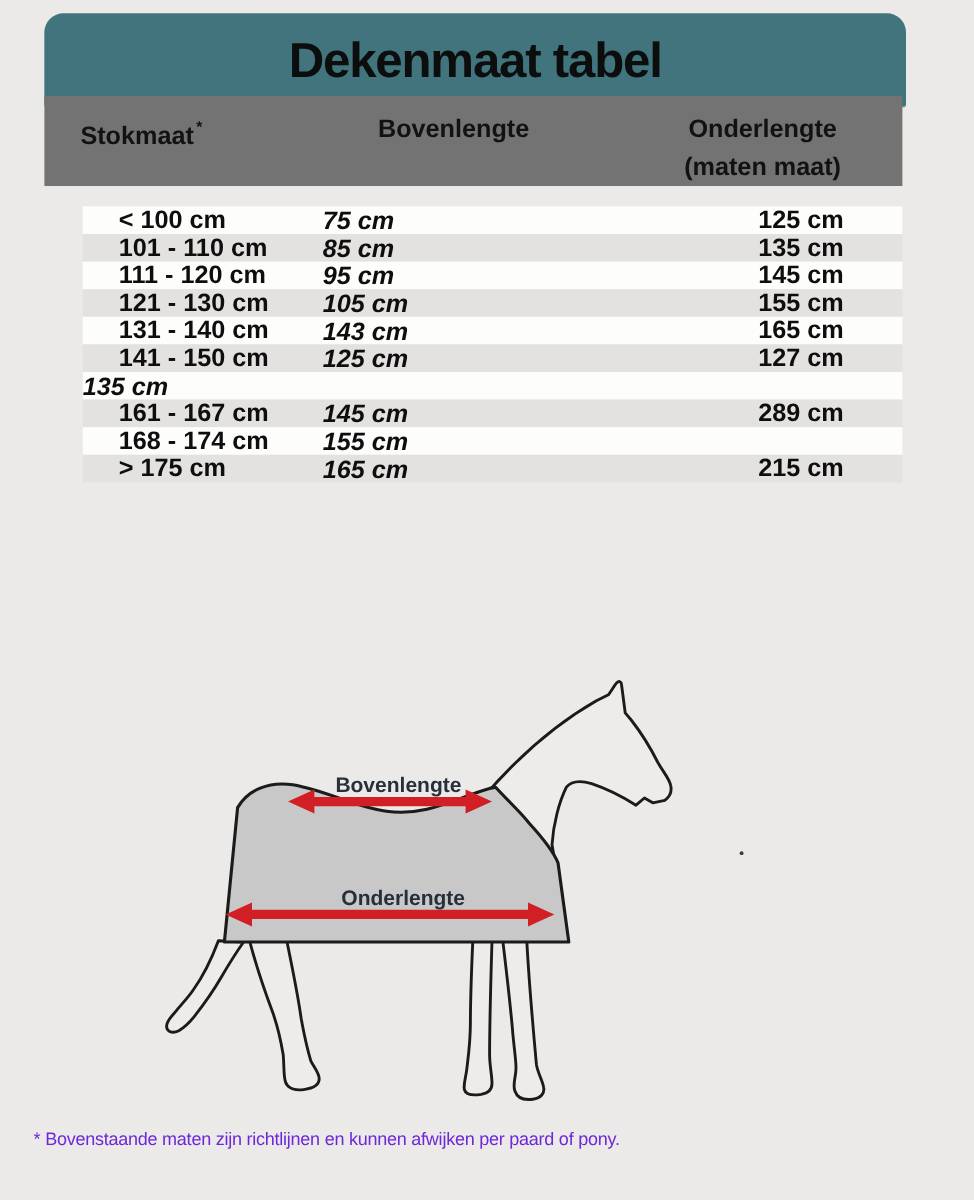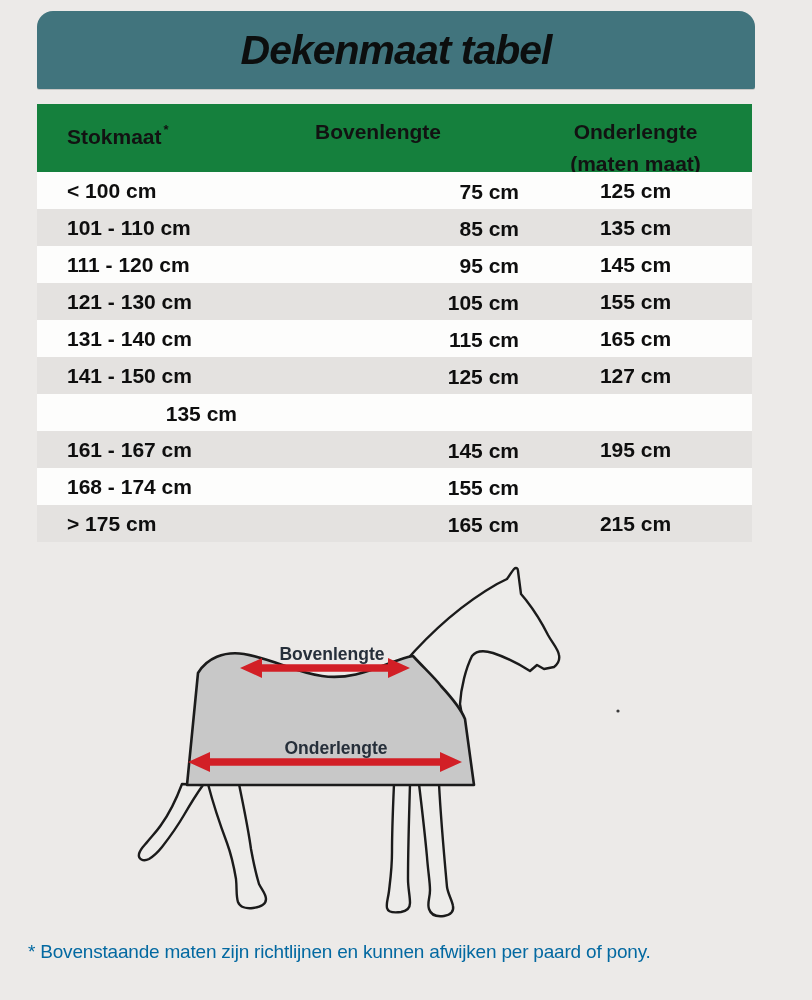--- a/index.html
+++ b/index.html
@@ -16,80 +16,80 @@
   }
 
   
   .banner {
     position: absolute; left: 37px; top: 11px;
     width: 718px; height: 78px;
     background: #41747d;
     border-radius: 16px 16px 2px 2px;
     display: flex; align-items: center; justify-content: center;
     box-shadow: 0 1px 0 rgba(0,0,0,0.15);
-    font-style: italic;
   }
   .banner h1 {
     margin: 0;
     font-size: 41px; font-weight: 700;
     letter-spacing: -1px;
     color: #0c0e0e;
   }
 
   
   .thead {
-    position: absolute; left: 37px; top: 104px;
+    position: absolute; left: 37px; top: 80px;
     width: 715px; height: 75px;
-    background: #15803d;
+    background: #737373;
     display: grid;
     grid-template-columns: 200px 282px 233px;
     font-size: 21px; font-weight: 700; color: #121212;
     line-height: 32px;
   }
   .thead .th { padding-top: 12px; }
   .th1 { padding-left: 30px; }
   .th1 sup { font-size: 13px; position: relative; top: -2px; left: 2px; }
   .th2 { text-align: center; }
   .th3 { text-align: center; }
 
   .tbody {
     position: absolute; left: 37px; top: 172px;
     width: 715px;
   }
   .row {
     display: grid;
     grid-template-columns: 200px 282px 233px;
-    height: 37px;
+    height: 23px;
     align-items: center;
     font-size: 21px; font-weight: 700; color: #0e0e0e;
     background: #fdfdfc;
+    margin-left: 32px;
   }
   .row:nth-child(even) { background: #e4e2e0; }
   .row .c1 { padding-left: 30px; }
-  .row .c2 { text-align: right; transform: translateY(1px); }
+  .row .c2 { text-align: left; transform: translateY(1px); font-style: italic; }
   .row .c3 { text-align: center; }
 
   
   .horse-figure {
     position: absolute; left: 110px; top: 557px;
     width: 600px; height: 400px; margin: 0;
   }
   .horse-figure svg { display: block; }
   .fig-label {
     font-family: "Liberation Sans", sans-serif;
     font-size: 17.5px; font-weight: 700;
     fill: #262f3a;
   }
 
   
   .footnote {
     position: absolute; left: 28px; top: 941px;
     margin: 0; white-space: nowrap;
-    font-size: 19px; font-weight: 400;
-    color: #0369a1;
+    font-size: 15px; font-weight: 400;
+    color: #6d28d9;
     letter-spacing: -0.2px;
   }
 </style>
 </head>
 <body>
 
 <div class="page">
 
   <header class="banner">
     <h1>Dekenmaat tabel</h1>
@@ -120,35 +120,35 @@
       <div class="c2">95 cm</div>
       <div class="c3">145 cm</div>
     </div>
     <div class="row">
       <div class="c1">121 - 130 cm</div>
       <div class="c2">105 cm</div>
       <div class="c3">155 cm</div>
     </div>
     <div class="row">
       <div class="c1">131 - 140 cm</div>
-      <div class="c2">115 cm</div>
+      <div class="c2">143 cm</div>
       <div class="c3">165 cm</div>
     </div>
     <div class="row">
       <div class="c1">141 - 150 cm</div>
       <div class="c2">125 cm</div>
       <div class="c3">127 cm</div>
     </div>
     <div class="row">
       <div class="c2">135 cm</div>
     </div>
     <div class="row">
       <div class="c1">161 - 167 cm</div>
       <div class="c2">145 cm</div>
-      <div class="c3">195 cm</div>
+      <div class="c3">289 cm</div>
     </div>
     <div class="row">
       <div class="c1">168 - 174 cm</div>
       <div class="c2">155 cm</div>
     </div>
     <div class="row">
       <div class="c1">&gt; 175 cm</div>
       <div class="c2">165 cm</div>
       <div class="c3">215 cm</div>
     </div>

